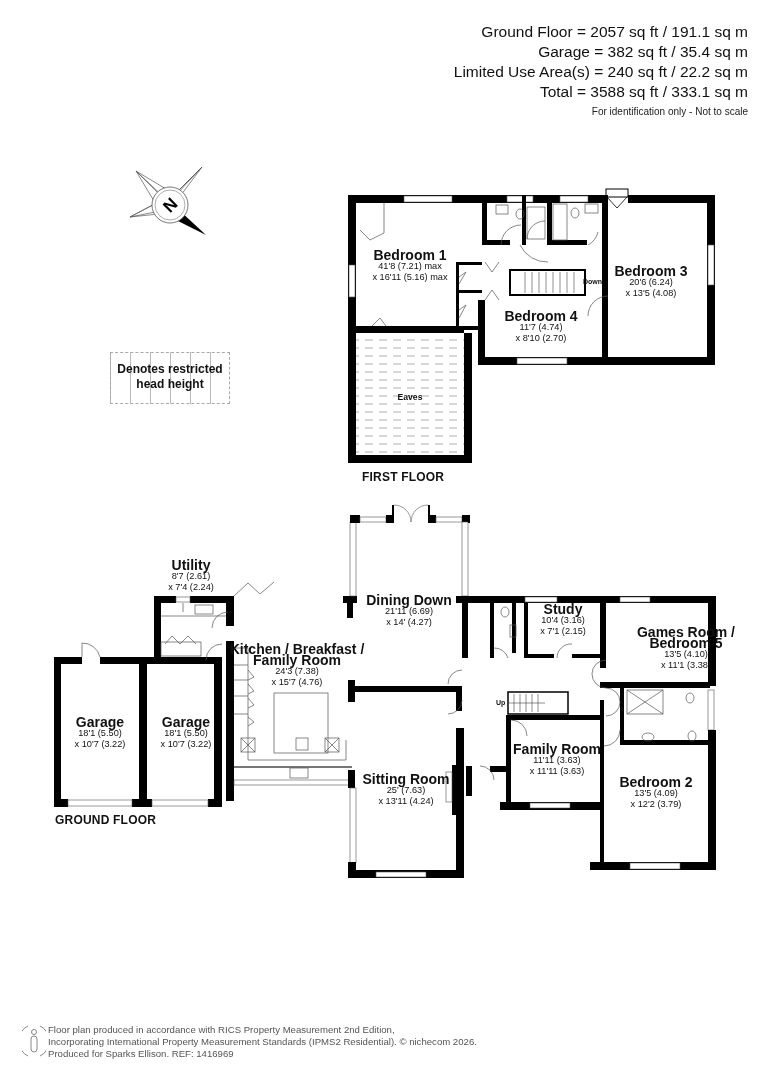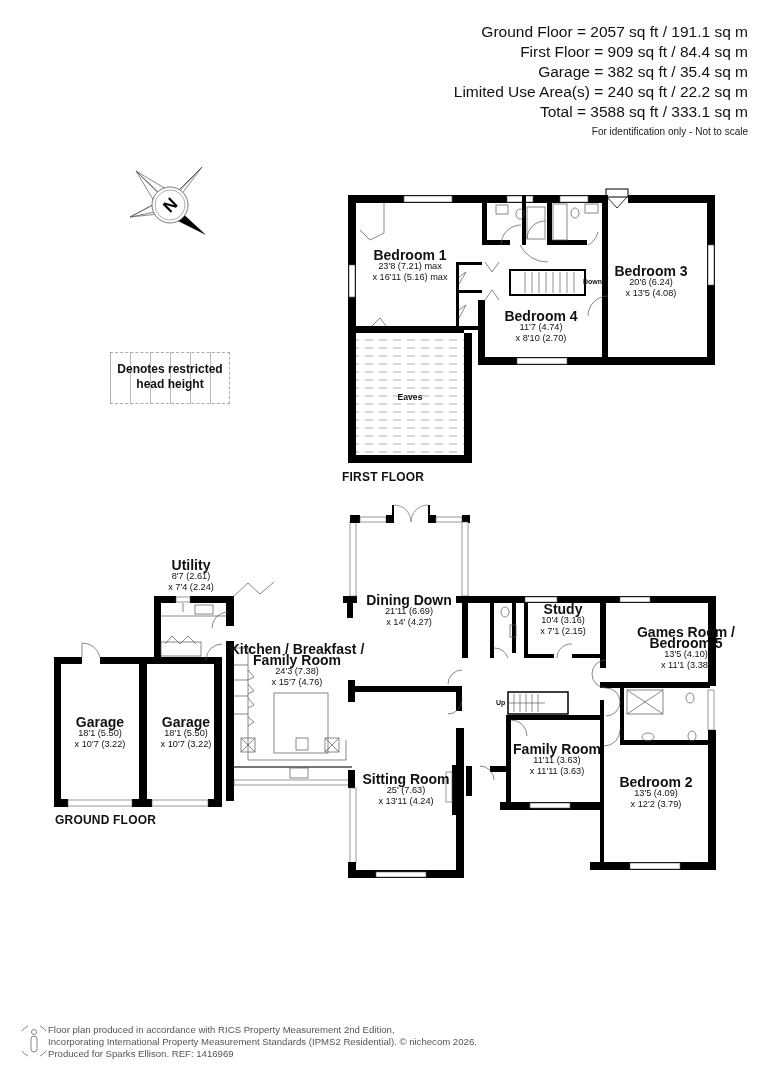--- a/index.html
+++ b/index.html
@@ -17,21 +17,20 @@
   .legend span{position:absolute;left:0;right:0;top:9px;text-align:center;font-weight:bold;font-size:12px;line-height:15px;background:rgba(255,255,255,0.0);}
   .small{position:absolute;font-size:7px;font-weight:bold;}
   .footer{position:absolute;left:22px;top:1024px;}
   .footer .txt{position:absolute;left:26px;top:0;font-size:9.6px;line-height:12px;color:#555;white-space:nowrap;}
 </style>
 </head>
 <body>
 
 <div class="areas">
   <div class="line">Ground Floor = 2057 sq ft / 191.1 sq m</div>
-  <div class="line">First Floor = 909 sq ft / 84.4 sq m</div>
   <div class="line">Garage = 382 sq ft / 35.4 sq m</div>
   <div class="line">Limited Use Area(s) = 240 sq ft / 22.2 sq m</div>
   <div class="line">Total = 3588 sq ft / 333.1 sq m</div>
   <div class="note">For identification only - Not to scale</div>
 </div>
 
 <svg id="plan" width="764" height="1080" viewBox="0 0 764 1080">
   <defs>
     <pattern id="eaves" width="14" height="8" patternUnits="userSpaceOnUse">
       <line x1="1" y1="4" x2="9" y2="4" stroke="#999" stroke-width="0.8"></line>
@@ -264,38 +263,38 @@
     </g>
   </g>
 </svg>
 
 <div class="legend">
   <span>Denotes restricted head height</span>
 </div>
 
 <div class="lbl" style="left:410px;top:250px;">
   <div class="nm">Bedroom 1</div>
-  <div>23'8 (7.21) max</div>
+  <div>41'8 (7.21) max</div>
   <div>x 16'11 (5.16) max</div>
 </div>
 <div class="lbl" style="left:651px;top:266px;">
   <div class="nm">Bedroom 3</div>
   <div>20'6 (6.24)</div>
   <div>x 13'5 (4.08)</div>
 </div>
 <div class="lbl" style="left:541px;top:311px;">
   <div class="nm">Bedroom 4</div>
   <div>11'7 (4.74)</div>
   <div>x 8'10 (2.70)</div>
 </div>
 <div class="lbl" style="left:410px;top:392px;">
   <div class="nm" style="font-size:8.6px;">Eaves</div>
 </div>
 <div class="small" style="left:583px;top:278px;">Down</div>
-<div class="floor-title" style="left:342px;top:470px;">FIRST FLOOR</div>
+<div class="floor-title" style="left:362px;top:470px;">FIRST FLOOR</div>
 
 <div class="lbl" style="left:191px;top:560px;">
   <div class="nm">Utility</div>
   <div>8'7 (2.61)</div>
   <div>x 7'4 (2.24)</div>
 </div>
 <div class="lbl" style="left:409px;top:595px;">
   <div class="nm">Dining Down</div>
   <div>21'11 (6.69)</div>
   <div>x 14' (4.27)</div>

